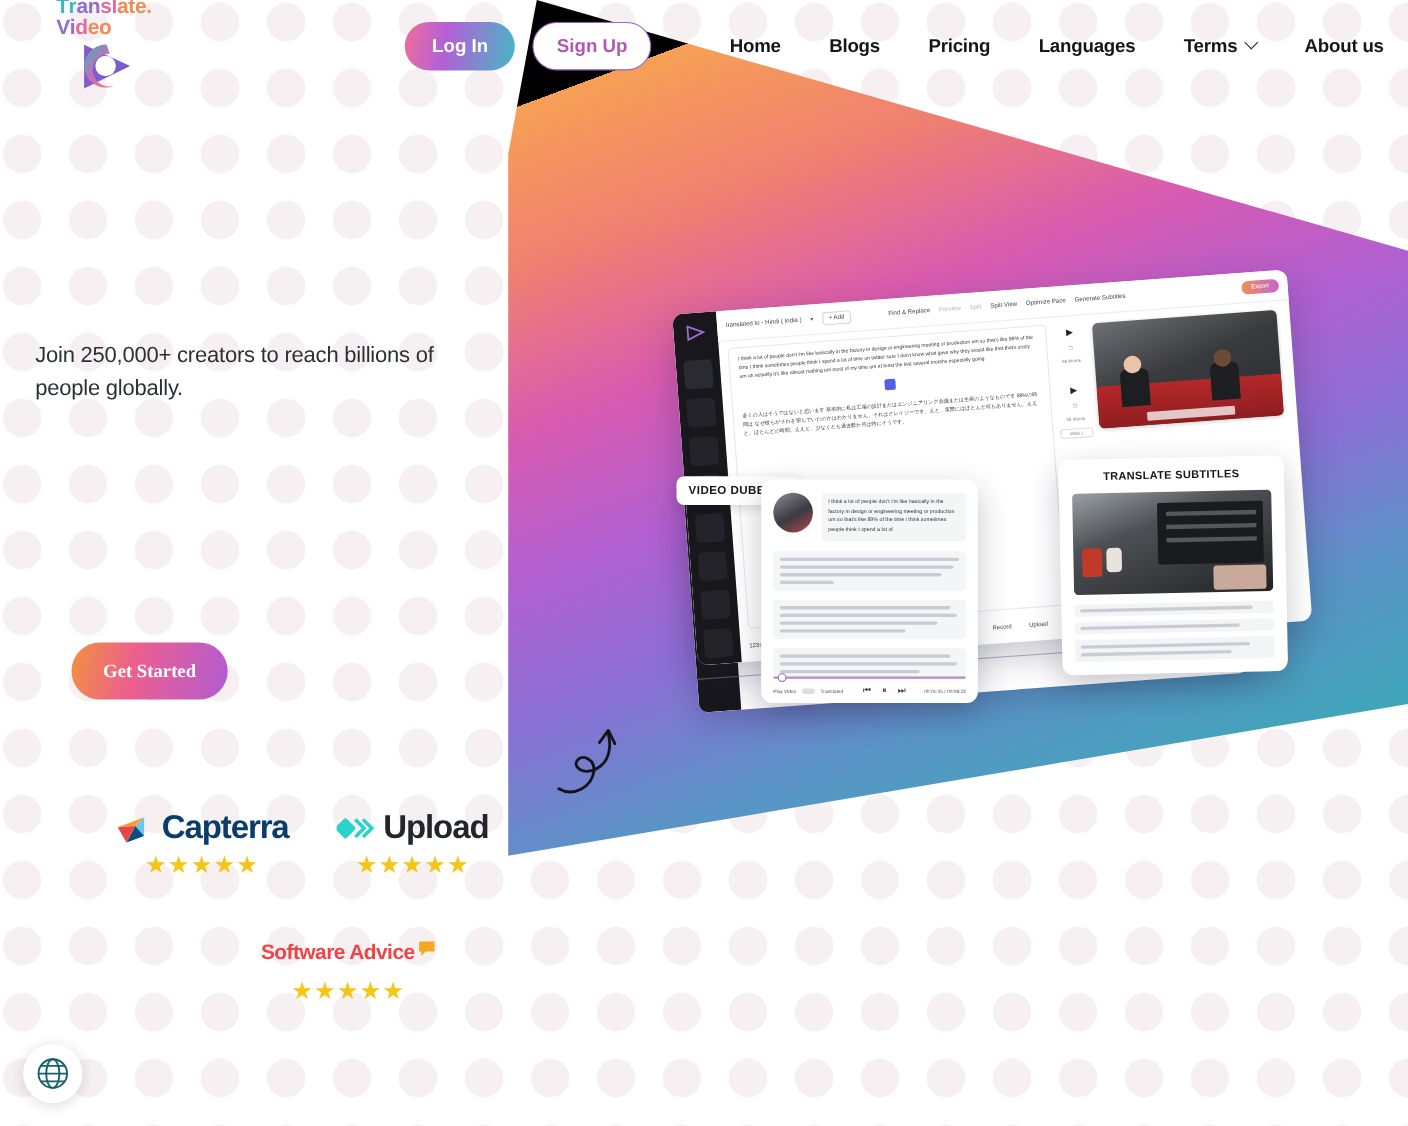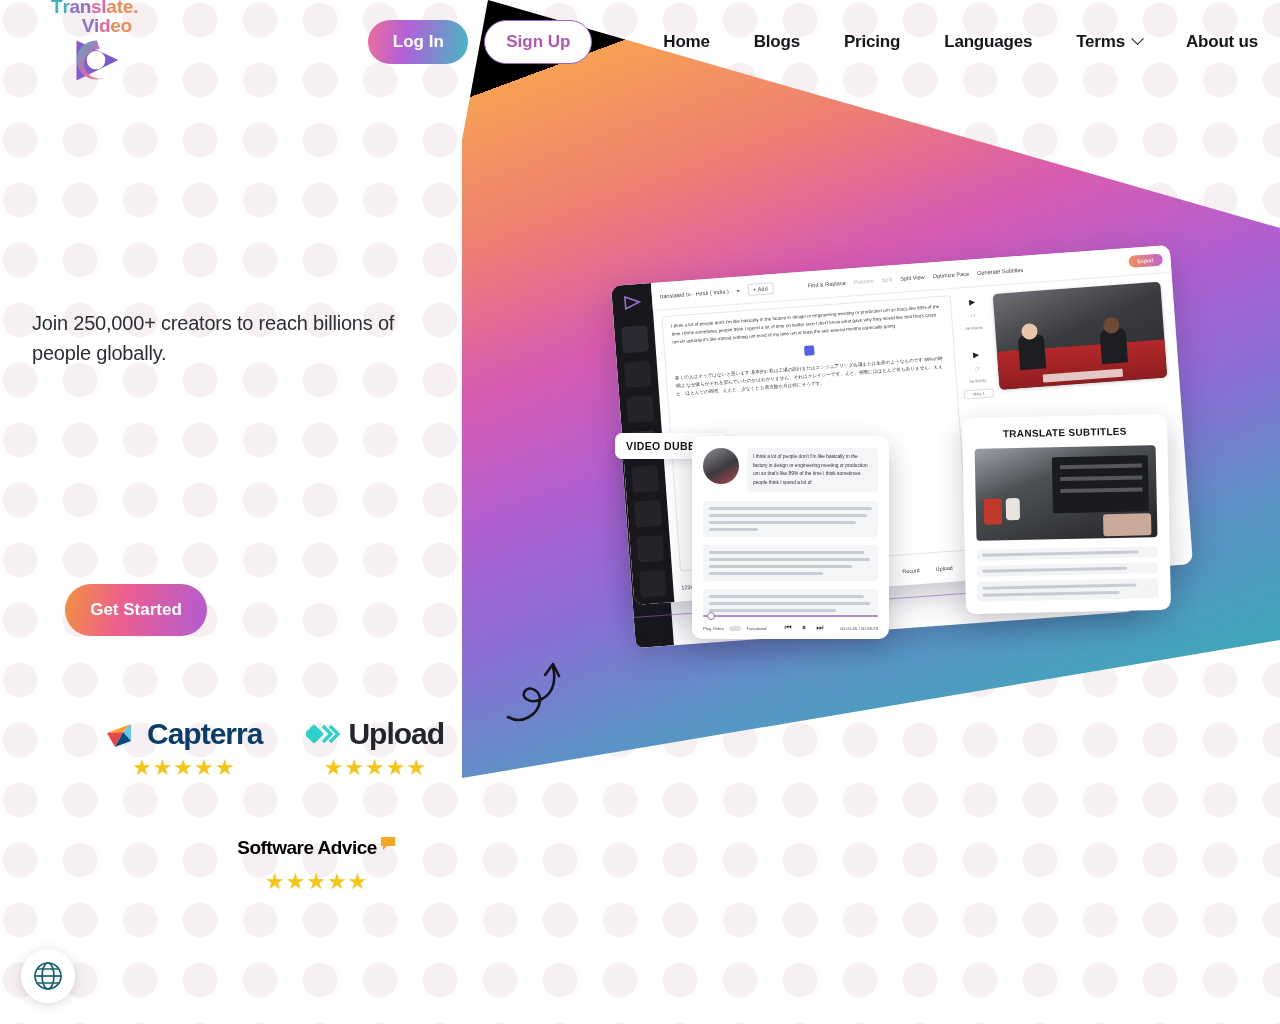--- a/index.html
+++ b/index.html
@@ -22,21 +22,21 @@
   #triangle-wrap { position:absolute; inset:0; z-index:1; pointer-events:none; }
 
   
   #header {
     position:absolute; top:0; left:0; width:1280px; height:83px;
     display:flex; align-items:center; z-index:40;
   }
   #logo { display:flex; align-items:center; margin-left:12px; width:165px;flex-direction:column; }
   .logo-text { line-height:1.0; font-weight:bold; font-size:19px; letter-spacing:-0.3px; }
   .logo-line1 { display:block; }
-  .logo-line2 { display:block; text-align:right; padding-right:6px; }
+  .logo-line2 { display:block; padding-right:6px; }
   .lt { display:inline-block; }
   #logo-mark { width:56px; height:52px; margin-left:2px; }
 
   #nav { display:flex; align-items:center; margin-left:25px; gap:0px; }
   .nav-item {
     font-size:17px; color:#15161a; font-weight:600; letter-spacing:-0.2px;
     padding:8px 22px; cursor:pointer; white-space:nowrap;
     display:flex; align-items:center; gap:8px;
   }
   .chev { display:inline-block; width:9px; height:9px; border-right:1.8px solid #23242a; border-bottom:1.8px solid #23242a; transform:rotate(45deg) translate(-2px,-2px); }
@@ -68,25 +68,25 @@
   #form-row { position:absolute; left:32px; top:584px; z-index:35; display:flex; align-items:center; }
   #email-input {
     width:345px; height:52px; border-radius:26px; border:1.6px solid #d2376c;
     background:#ffffff; padding:0 24px; font-size:15px; color:#3a3c42;
     font-family:"Liberation Sans", sans-serif; outline:none;
   }
   #email-input::placeholder { color:#6d7077; }
   #get-started-btn {
     margin-left:33px; width:142px; height:52px; border-radius:26px; border:none; cursor:pointer;
     background:linear-gradient(102deg,#f2913f 0%,#ec5f8e 40%,#b25bd3 100%);
-    color:#ffffff; font-size:17px; font-weight:600; font-family:Liberation Sans, sans-serif;
-  }
-
-  
-  #badges { position:absolute; left:105px; top:717px; z-index:30; }
+    color:#ffffff; font-size:17px; font-weight:600; font-family:Liberation Serif, serif;
+  }
+
+  
+  #badges { position:absolute; left:105px; top:736px; z-index:30; }
   #badge-row1 { display:flex; gap:44px; align-items:flex-start; }
   .badge { display:flex; flex-direction:column; align-items:center; }
   .badge-logo { display:flex; align-items:center; gap:6px; height:34px; }
   .badge-name { font-size:30px; font-weight:bold; letter-spacing:-1px; }
   .stars { margin-top:6px; display:flex; gap:2px; font-size:22px; color:#f5c518; line-height:1; letter-spacing:1px; }
   #badge-row2 { margin-top:52px; margin-left:84px; display:flex; flex-direction:column; align-items:center; }
 
   
   #globe-btn {
     position:absolute; left:21px; top:949px; width:54px; height:54px; border-radius:50%;
@@ -222,21 +222,21 @@
           <path d="M24 5 L32 13 L24 21" stroke="#2ad2c9" stroke-width="3.2" fill="none"></path>
         </svg>
         <span class="badge-name" style="color:#22252b">Upload</span>
       </div>
       <div class="stars">★★★★★</div>
     </div>
   </div>
 
   <div id="badge-row2">
     <div class="badge-logo">
-      <span style="font-size:19px;font-weight:bold;color:#000000;letter-spacing:-0.5px">Software Advice</span>
+      <span style="font-size:19px;font-weight:bold;color:#ef4444;letter-spacing:-0.5px">Software Advice</span>
       <svg width="16" height="16" style="margin-left:-3px;margin-bottom:8px" viewBox="0 0 16 16">
         <path d="M1 1 h14 v9 h-8 l-4 4 v-4 h-2 Z" fill="#f5a623"></path>
       </svg>
     </div>
     <div class="stars">★★★★★</div>
   </div>
 </div>
 
 <div id="globe-btn">
   <svg width="34" height="34" viewBox="0 0 34 34">

